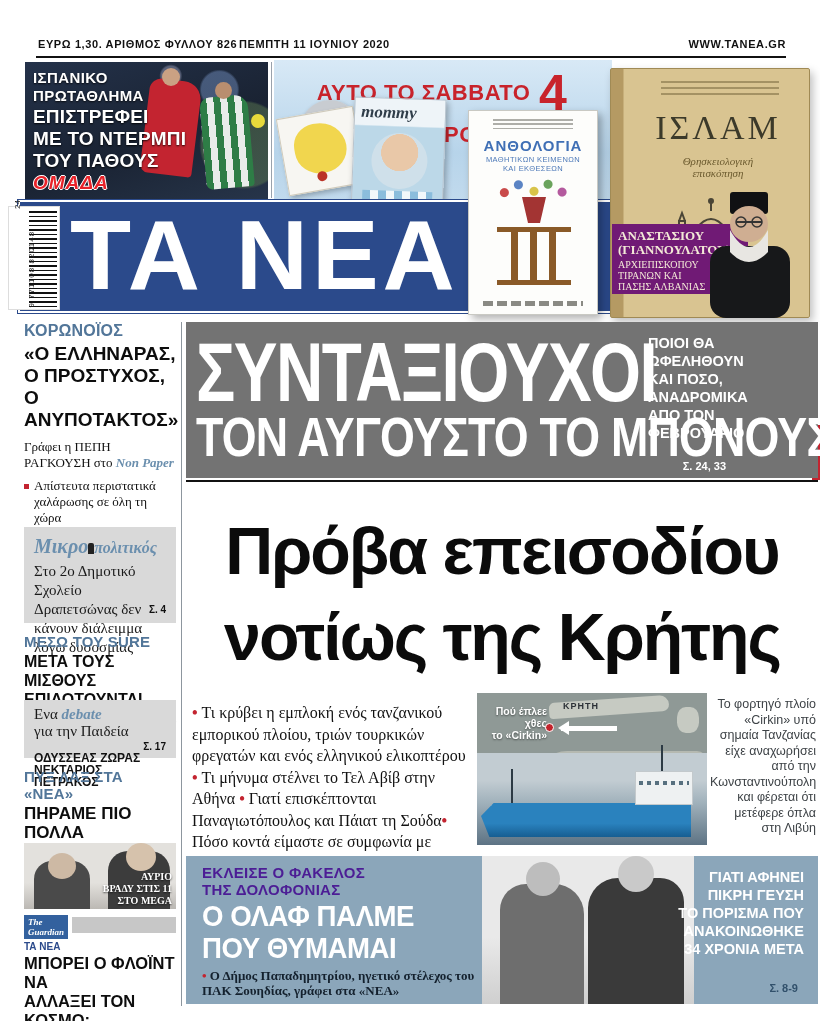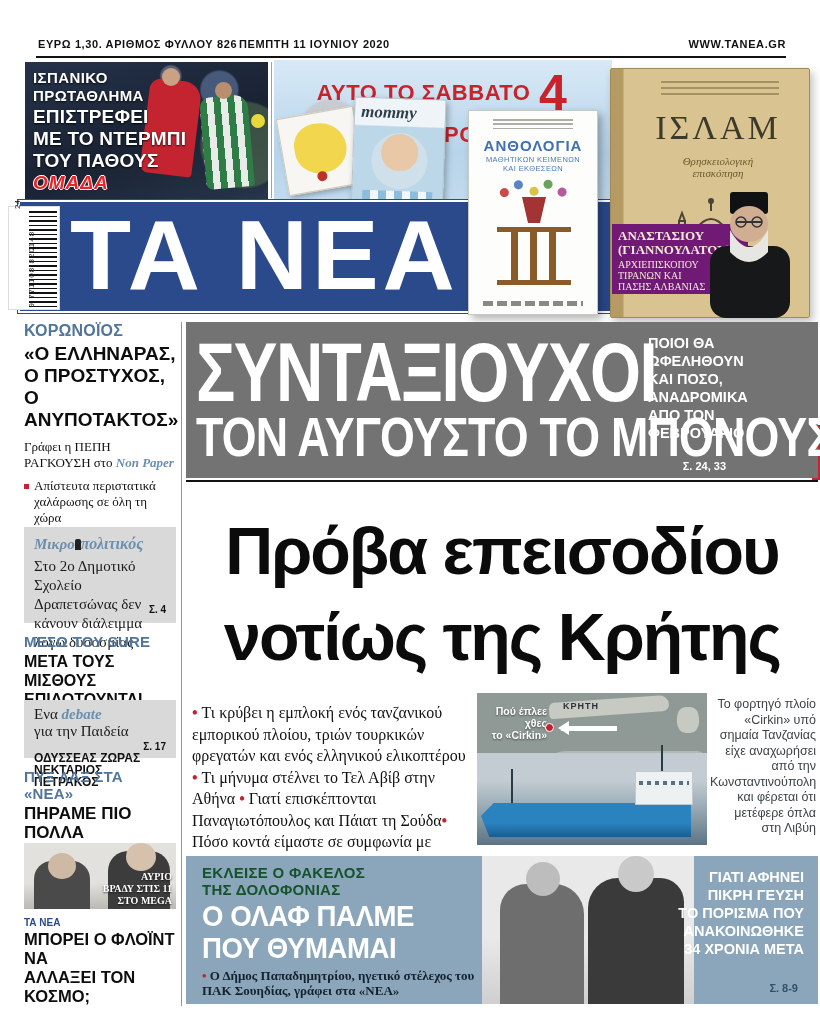--- a/index.html
+++ b/index.html
@@ -103,21 +103,21 @@
   #ship .hull { position:absolute; left:4px; bottom:8px; width:210px; height:34px; background:linear-gradient(180deg,#2a82be 0 60%, #175e92 100%); clip-path:polygon(0 38%, 6% 0, 100% 0, 100% 100%, 4% 100%); }
   #ship .deckline { position:absolute; left:14px; bottom:34px; width:196px; height:6px; background:#e8edf0; }
   #ship .house { position:absolute; right:14px; bottom:40px; width:58px; height:34px; background:#eef1f2; border:1px solid #c3c9cc; }
   #ship .win { position:absolute; right:18px; bottom:60px; width:50px; height:4px; background:repeating-linear-gradient(90deg,#57707f 0 4px, transparent 4px 8px); }
   #ship .mast1 { position:absolute; left:34px; bottom:42px; width:2px; height:34px; background:#2c3a44; }
   #ship .mast2 { position:absolute; right:44px; bottom:74px; width:2px; height:26px; background:#2c3a44; }
   #ship-caption { position:absolute; left:710px; top:697px; width:106px; text-align:right; font-size:12.5px; line-height:15.5px; color:#3e4347; }
 
   
   #palme { position:absolute; left:186px; top:856px; width:632px; height:148px; background:#8ba6ba; }
-  #palme .kick { position:absolute; left:16px; top:8px; color:#14532d; font-weight:800; font-size:15px; line-height:17px; letter-spacing:.3px; }
+  #palme .kick { position:absolute; left:16px; top:8px; color:#4c1d95; font-weight:800; font-size:15px; line-height:17px; letter-spacing:.3px; }
   #palme .tt { position:absolute; left:16px; top:44px; color:#fff; font-weight:900; font-size:30px; line-height:32px; letter-spacing:-.5px; transform:scaleX(.92); transform-origin:left top; white-space:pre-line; }
   #palme .sub { position:absolute; left:16px; top:112px; width:300px; font-family:"Liberation Serif", serif; font-weight:700; font-size:13px; line-height:15px; color:#14212e; }
   #palme .sub::before { content:"• "; color:#c32430; }
   #palme .photo { position:absolute; left:296px; top:0; width:212px; height:148px;
     background:linear-gradient(180deg,#e9e9e9 0 55%, #cfcfcf 100%); overflow:hidden; }
   #palme .man1 { position:absolute; left:18px; top:28px; width:84px; height:130px; background:#6e6e6e; border-radius:26px 30px 0 0; }
   #palme .head1 { position:absolute; left:44px; top:6px; width:34px; height:34px; background:#bdbdbd; border-radius:50%; }
   #palme .man2 { position:absolute; right:10px; top:22px; width:96px; height:136px; background:#3a3a3a; border-radius:30px 24px 0 0; }
   #palme .head2 { position:absolute; right:40px; top:0px; width:36px; height:36px; background:#c9c9c9; border-radius:50%; }
   #palme .right { position:absolute; right:14px; top:12px; width:150px; text-align:right; color:#fff; font-weight:800; font-size:14.5px; line-height:18px; }
@@ -377,21 +377,21 @@
 Ο ΑΝΥΠΟΤΑΚΤΟΣ»</div>
     <div class="byline serif">
       <span>Γράφει η ΠΕΠΗ ΡΑΓΚΟΥΣΗ στο </span><span class="blue-brand">Non Paper</span>
     </div>
     <div class="bl serif sq-bullet">Απίστευτα περιστατικά χαλάρωσης σε όλη τη χώρα</div>
     <div class="bl serif sq-bullet">Σε καραντίνα σχολεία και δάσκαλοι στη Β. Ελλάδα</div>
     <span class="pg-ref">ΣΕΛΙΔΕΣ 14, 36</span>
   </div>
 
   <div id="micro" class="sb sb-gray">
-    <span class="blue-brand serif" style="font-size:15px;">Μικρο</span><span class="fig"></span><span class="blue-brand serif" style="font-size:16px;">πολιτικός</span>
+    <span class="blue-brand serif" style="font-size:20px;">Μικρο</span><span class="fig"></span><span class="blue-brand serif" style="font-size:16px;">πολιτικός</span>
     <div class="txt serif">Στο 2ο Δημοτικό Σχολείο Δραπετσώνας δεν κάνουν διάλειμμα λόγω δυσοσμίας</div>
     <span class="pg-ref">Σ. 4</span>
   </div>
 
   <div id="sure" class="sb">
     <div class="sb-head">ΜΕΣΩ ΤΟΥ SURE</div>
     <div class="sb-title pre">ΜΕΤΑ ΤΟΥΣ ΜΙΣΘΟΥΣ
 ΕΠΙΔΟΤΟΥΝΤΑΙ
 ΚΑΙ ΟΙ ΕΙΣΦΟΡΕΣ</div>
     <span class="pg-ref">Σ. 34</span>
@@ -417,19 +417,24 @@
     <div class="h1"></div>
     <div class="f1"></div>
     <div class="h2"></div>
     <div class="f2"></div>
     <div class="promo pre">ΑΥΡΙΟ
 ΒΡΑΔΥ ΣΤΙΣ 11
 ΣΤΟ MEGA</div>
   </div>
 
   <div id="floyd" class="sb">
+    <div class="logos">
+      <span class="guard pre">The
+Guardian</span>
+      <span class="gbar"></span>
+    </div>
     <div class="tanea">ΤΑ ΝΕΑ</div>
     <div class="sb-title pre">ΜΠΟΡΕΙ Ο ΦΛΟΪΝΤ ΝΑ
 ΑΛΛΑΞΕΙ ΤΟΝ ΚΟΣΜΟ;</div>
 
   </div>
 
 </div>
 
 </body></html>

